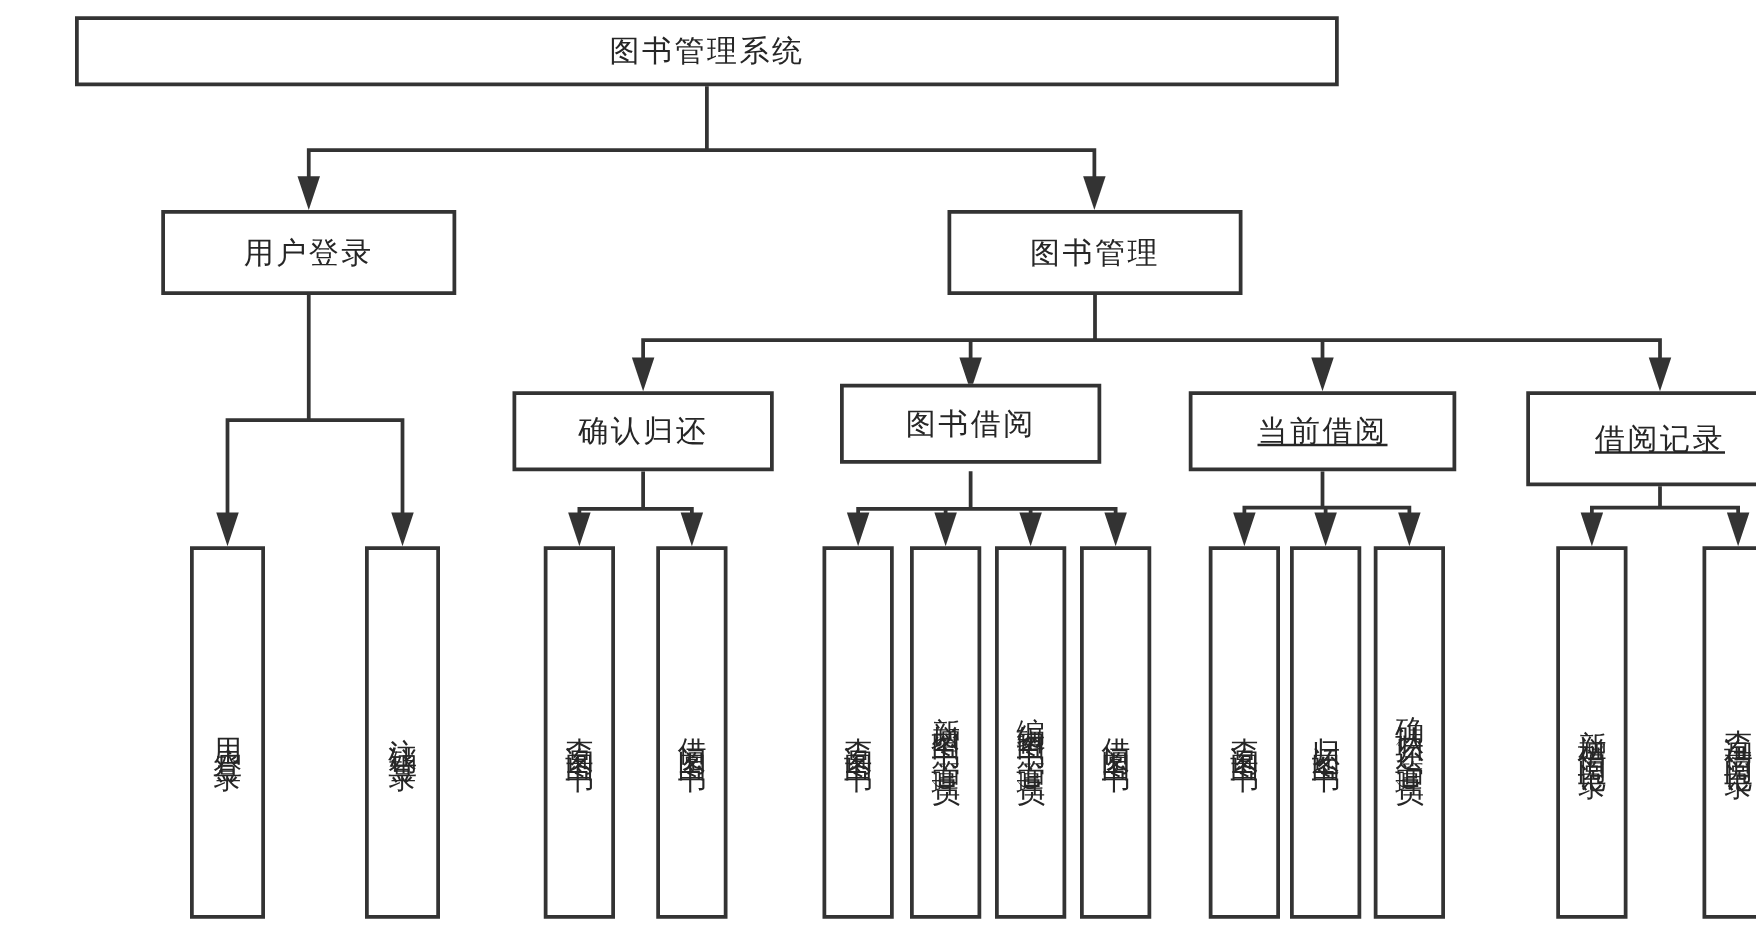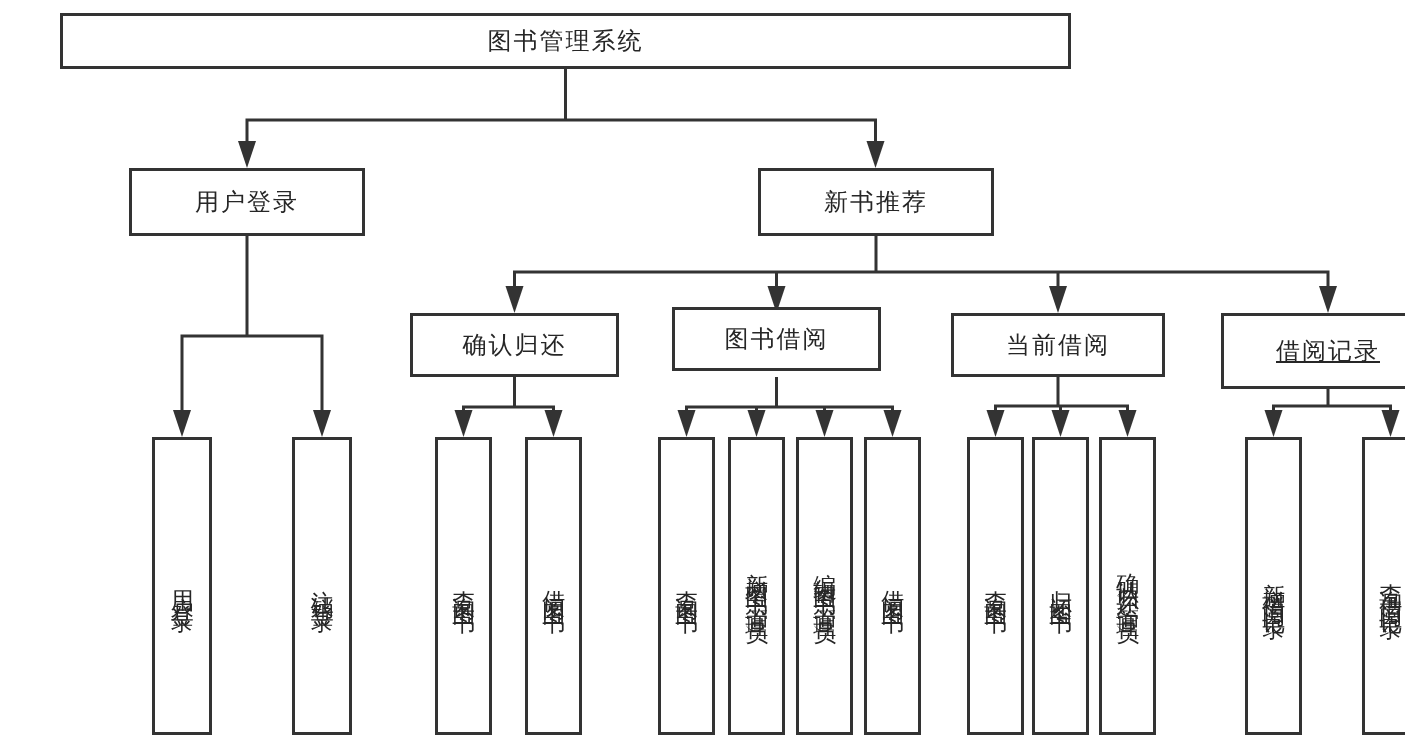--- a/index.html
+++ b/index.html
@@ -86,30 +86,30 @@
   </svg>
 
   <div class="box h" style="left:12px; top:13px; width:1011px; height:56px;">
     <span>图书管理系统</span>
   </div>
 
   <div class="box h" style="left:81px; top:168px; width:236px; height:68px;">
     <span>用户登录</span>
   </div>
   <div class="box h" style="left:710px; top:168px; width:236px; height:68px;">
-    <span>新书推荐</span>
+    <span>图书管理</span>
   </div>
 
   <div class="box h" style="left:362px; top:313px; width:209px; height:64px;">
     <span>确认归还</span>
   </div>
   <div class="box h" style="left:624px; top:307px; width:209px; height:64px;">
     <span>图书借阅</span>
   </div>
-  <div class="box h" style="left:903px; top:313px; width:214px; height:64px;">
+  <div class="box h" style="left:903px; top:313px; width:214px; height:64px;text-decoration:underline;">
     <span>当前借阅</span>
   </div>
   <div class="box h" style="left:1173px; top:313px; width:214px; height:76px;text-decoration:underline;">
     <span>借阅记录</span>
   </div>
 
   <div class="box v" style="left:104px; top:437px; width:60px; height:298px;">
     <span class="vtext">用户登录</span>
   </div>
   <div class="box v" style="left:244px; top:437px; width:60px; height:298px;">

